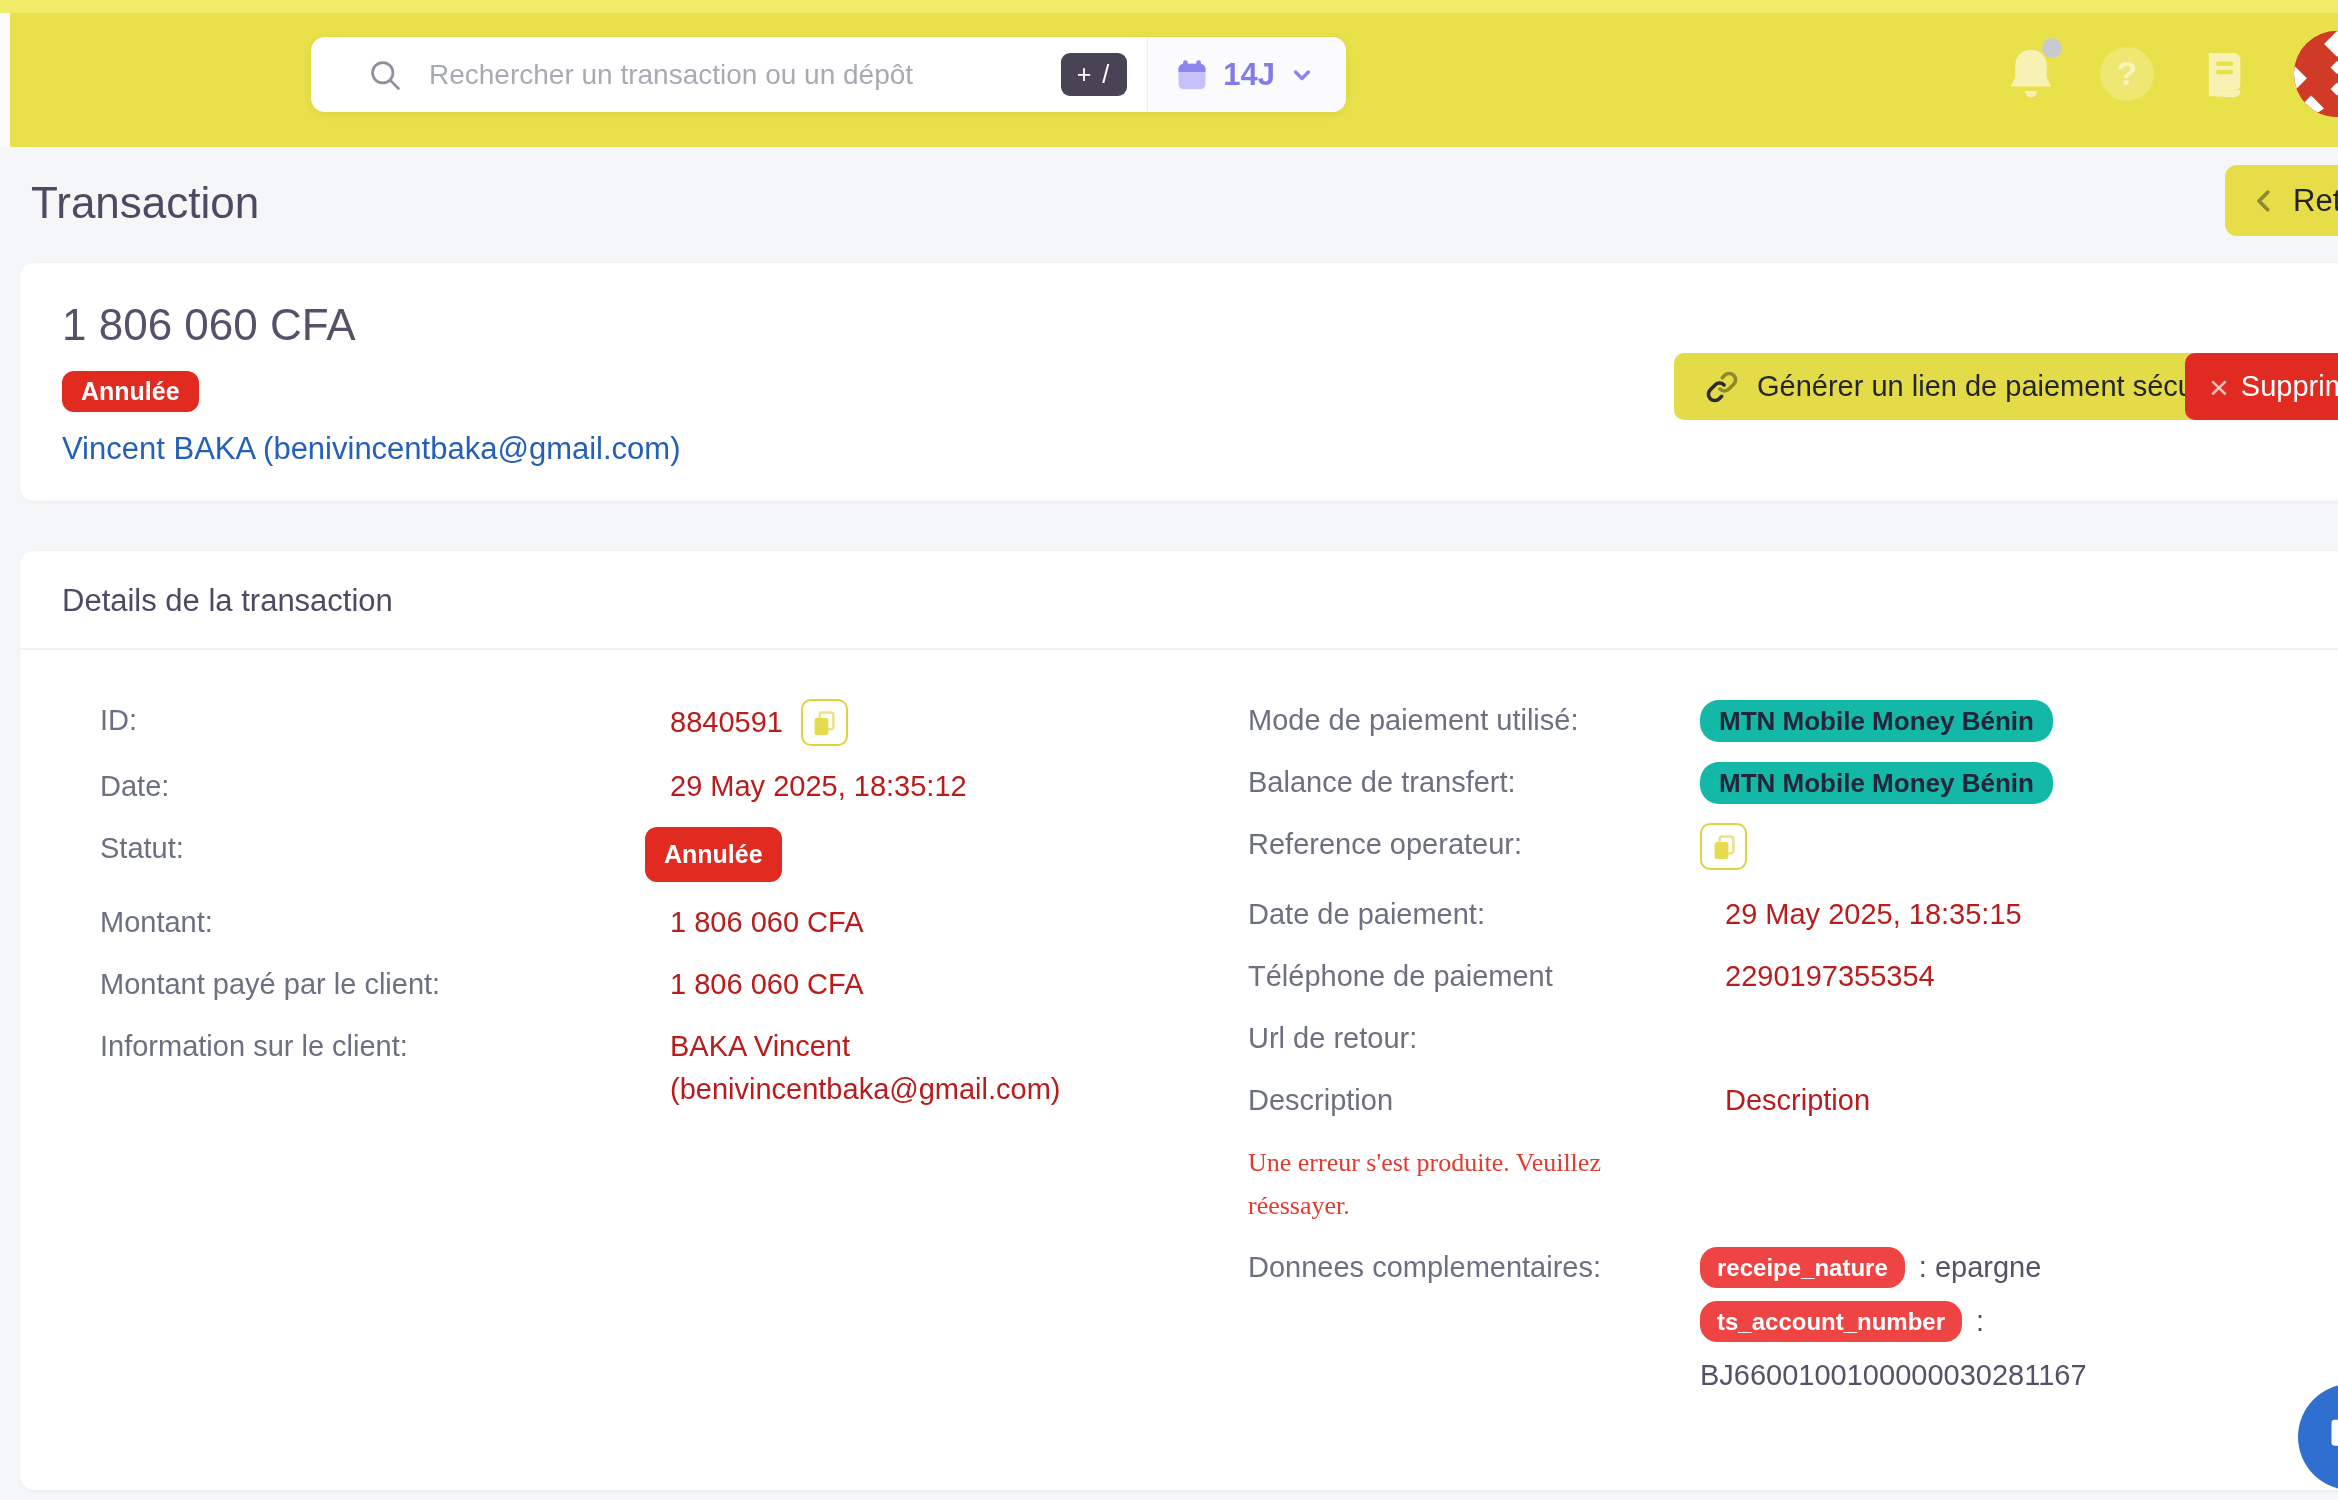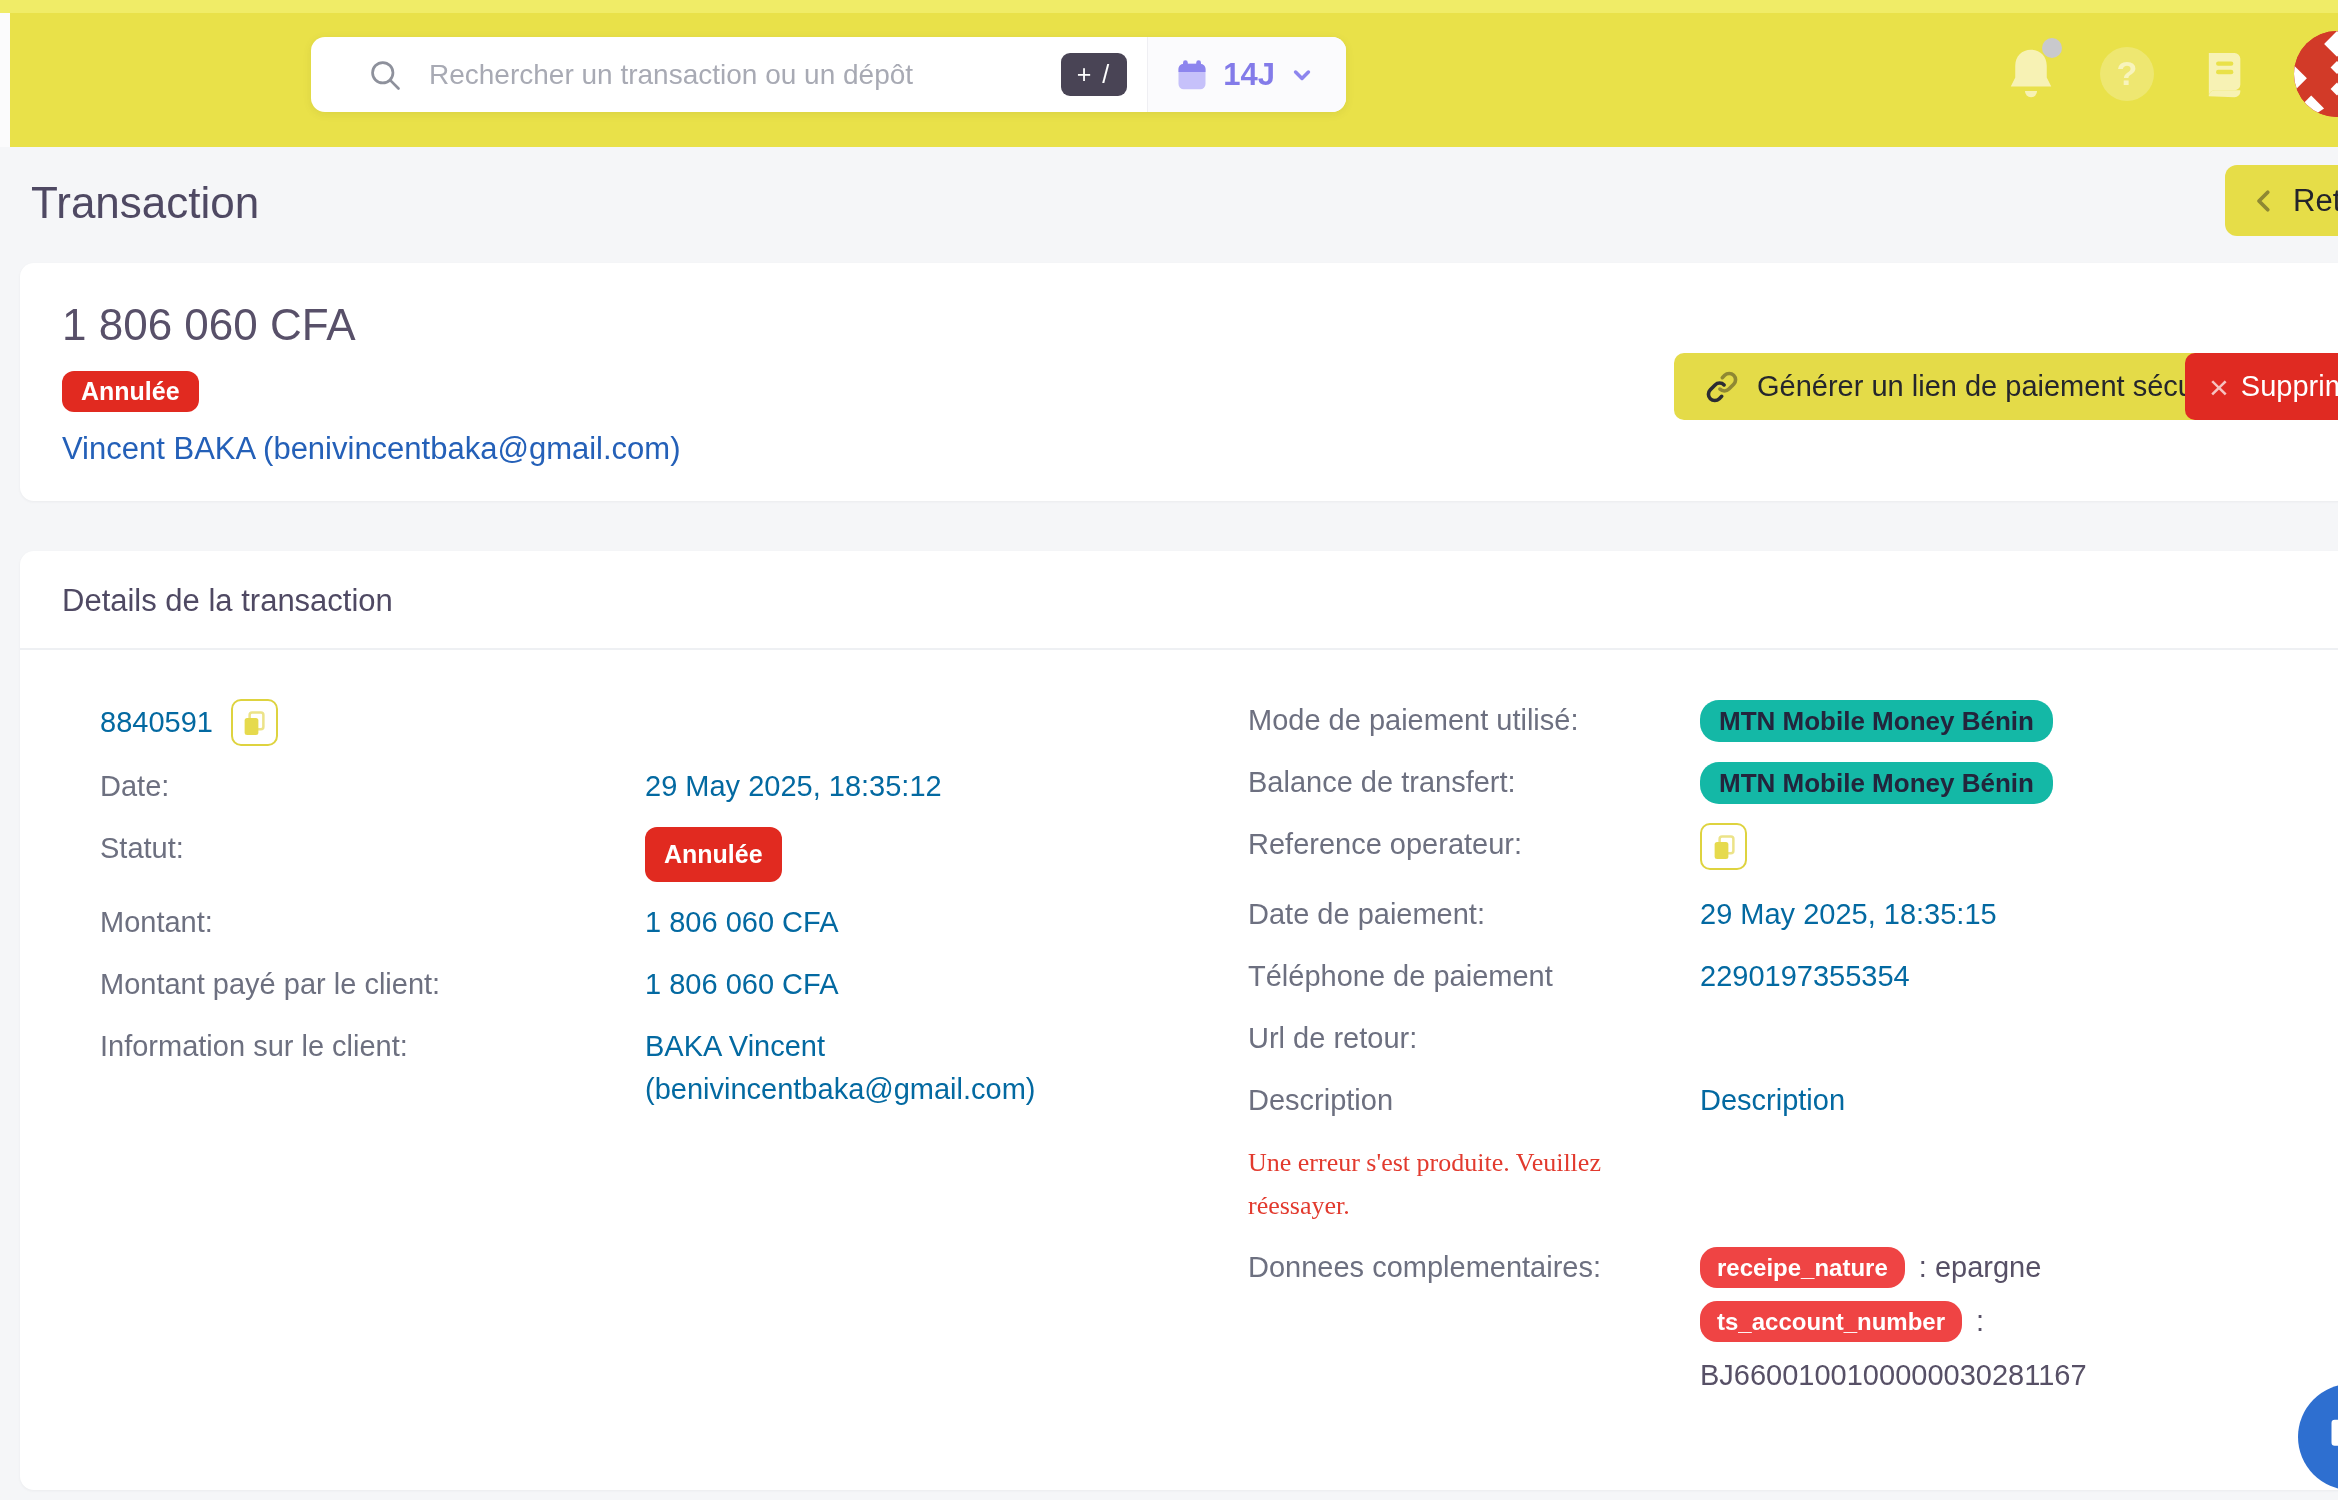--- a/index.html
+++ b/index.html
@@ -79,21 +79,21 @@
   
   .details-title { position: absolute; left: 42px; top: 32px; font-size: 31px; color: #4f4963; }
   .details-divider { position: absolute; left: 0; top: 97px; width: 100%; border-top: 2px solid #eef0f3; }
   .details-grid { position: absolute; left: 0; top: 97px; width: 100%; display: flex; padding: 51px 0 0 80px; }
   .col-left { width: 1148px; flex: none; }
   .col-right { flex: 1; min-width: 0; }
   .drow { display: flex; align-items: flex-start; margin-bottom: 19px; font-size: 29px; line-height: 43px; }
   .dlabel { flex: none; color: #6d7080; }
   .col-left .dlabel { width: 545px; }
   .col-right .dlabel { width: 452px; }
-  .dvalue { color: #0369a1; white-space: pre-line; }
+  .dvalue { color: #b91c1c; white-space: pre-line; margin-left: 25px; }
   .value-with-copy { display: flex; align-items: center; gap: 18px; }
   .copy-btn {
     width: 47px; height: 47px; border: 2px solid #ded33f; border-radius: 10px; background: #ffffff;
     display: inline-flex; align-items: center; justify-content: center; cursor: pointer; flex: none;
   }
   .mtn-badge {
     display: inline-block; background: #14b8a6; color: #23253c; font-weight: bold;
     font-size: 26px; padding: 3px 19px; border-radius: 19px; line-height: 36px; white-space: nowrap;
   }
   .error-text {
@@ -215,20 +215,21 @@
 </div>
 
 <div class="card details-card">
   <div class="details-title">Details de la transaction</div>
   <div class="details-divider"></div>
 
   <div class="details-grid">
 
     <div class="col-left">
       <div class="drow">
+        <div class="dlabel">ID:</div>
         <div class="value-with-copy">
           <span class="dvalue">8840591</span>
           <span class="copy-btn">
             <svg width="30" height="30" viewBox="0 0 24 24">
                 <rect x="8.5" y="3.5" width="11" height="13.5" rx="2" fill="none" stroke="#ece388" stroke-width="2"></rect>
                 <rect x="4.5" y="8" width="11" height="13.5" rx="2" fill="#e6da4d"></rect>
               </svg>
           </span>
         </div>
       </div>

